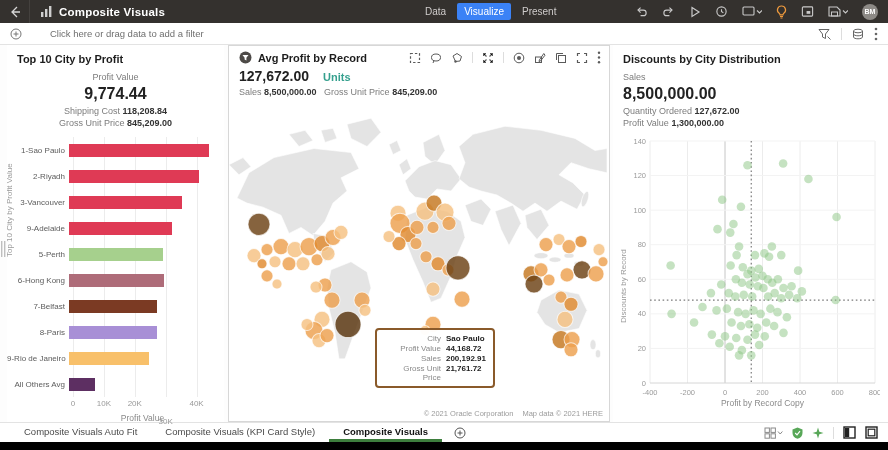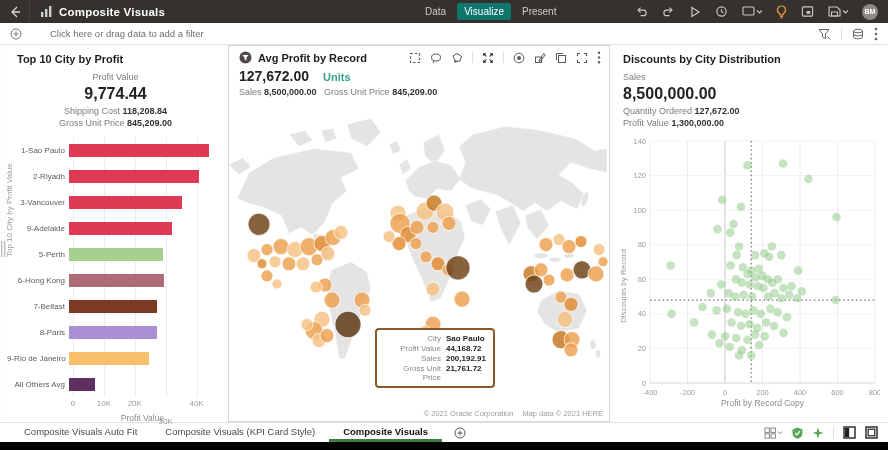--- a/index.html
+++ b/index.html
@@ -7,21 +7,21 @@
     font-family:"Liberation Sans", sans-serif; }
 
   
   .header { height:23px; background:#34312e; display:flex; align-items:center; color:#e8e8e8; }
   .back-btn { width:30px; height:23px; display:flex; align-items:center; justify-content:center;
     border-right:1px solid #44413e; cursor:pointer; }
   .app-icon { margin:0 6px 0 10px; display:flex; }
   .hdr-title { font-size:11.5px; font-weight:bold; color:#fff; letter-spacing:.2px; }
   .mode-tabs { position:absolute; left:418px; top:0; height:23px; display:flex; align-items:center; gap:4px; }
   .mode-tab { font-size:10px; color:#cfcccb; padding:3px 7px; border-radius:2px; cursor:pointer; }
-  .mode-tab.active { background:#0f766e; color:#fff; }
+  .mode-tab.active { background:#3b82f6; color:#fff; }
   .hdr-actions { margin-left:auto; display:flex; align-items:center; gap:14px; padding-right:10px; }
   .hicon { display:flex; align-items:center; cursor:pointer; }
   .avatar { width:16px; height:16px; border-radius:50%; background:#8d8a86; color:#fff;
     font-size:7px; font-weight:bold; display:flex; align-items:center; justify-content:center; }
 
   
   .filter-bar { height:22px; display:flex; align-items:center; padding:0 10px;
     border-bottom:1px solid #e3e3e3; background:#fff;gap:22px; }
   .filter-prompt { font-size:9.5px; color:#6f6f6f; margin-left:6px; }
   .fb-right { margin-left:auto; display:flex; align-items:center; gap:10px; }

